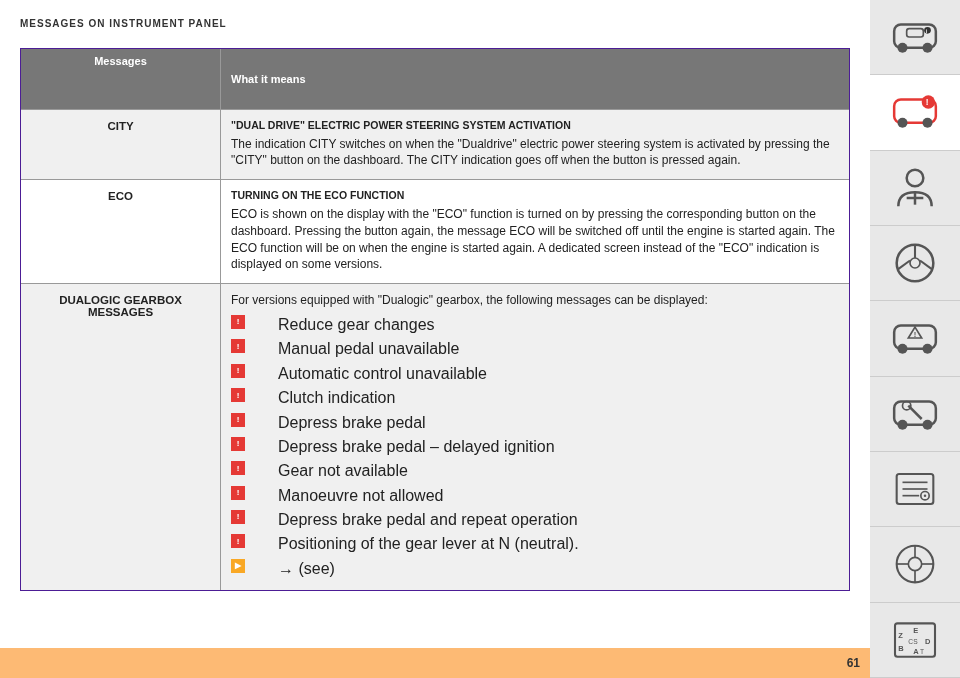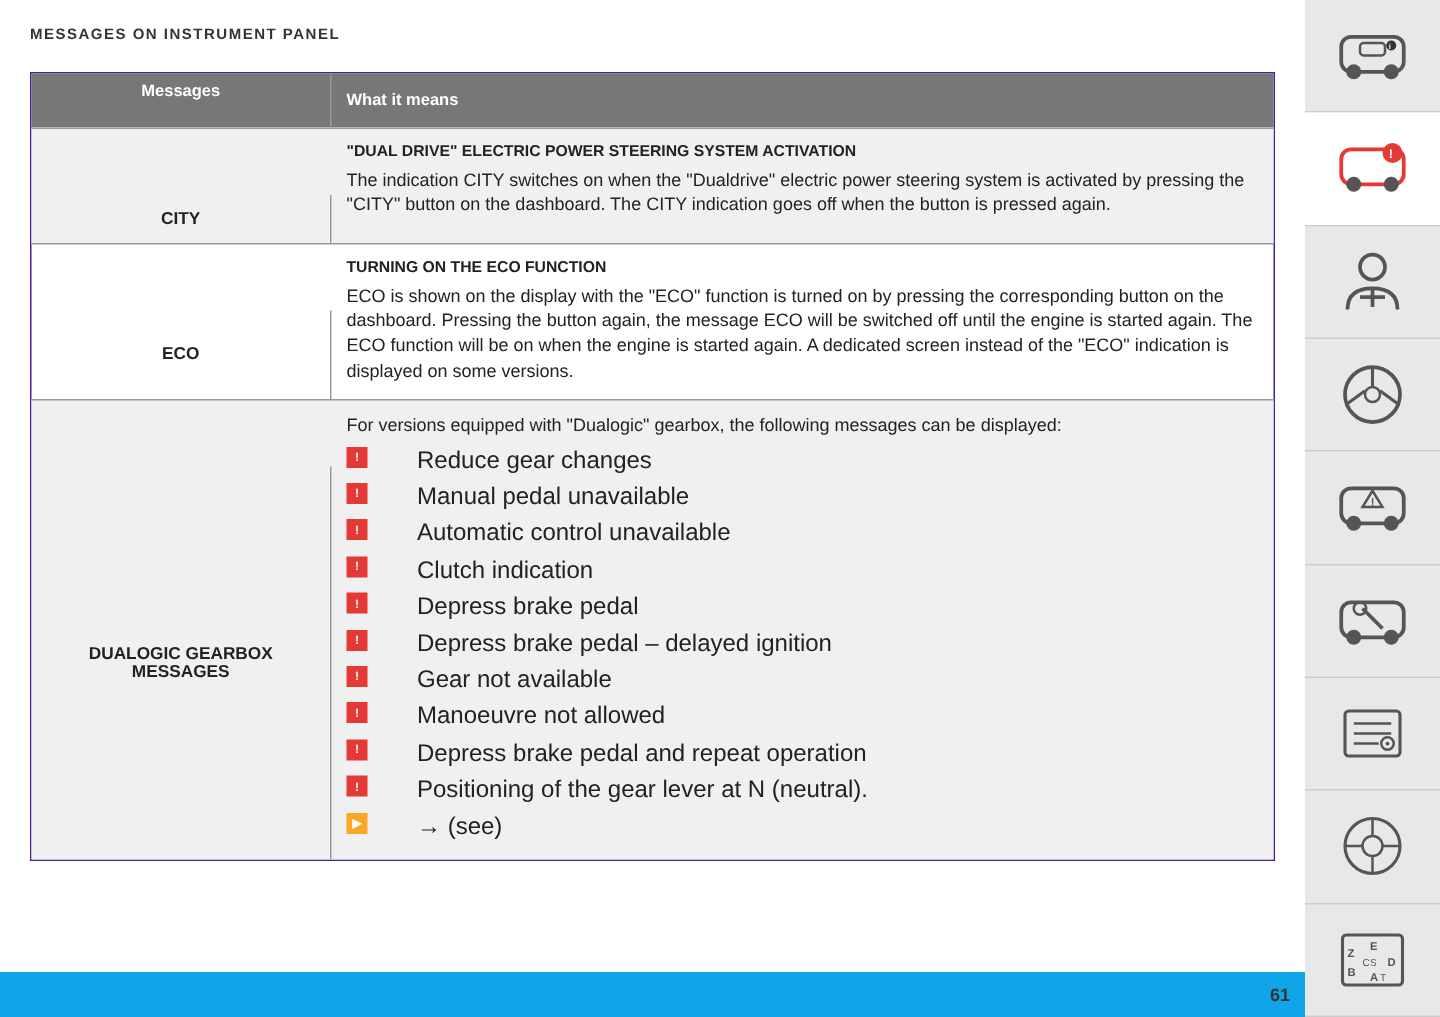--- a/index.html
+++ b/index.html
@@ -50,48 +50,47 @@
       padding: 6px 10px;
       color: #fff;
       font-weight: bold;
       font-size: 11px;
       text-align: center;
       border-right: 1px solid #999;
     }
 
     .col-meaning-header {
       flex: 1;
-      padding: 12px 10px;
+      padding: 24px 10px;
       color: #fff;
       font-weight: bold;
       font-size: 11px;
     }
 
     .table-row {
       display: flex;
       border-top: 1px solid #999;
     }
 
     .table-row.alt-bg {
       background: #f0f0f0;
     }
 
     .col-messages {
       width: 200px;
       min-width: 200px;
       padding: 10px;
       display: flex;
-      align-items: center;
+      align-items: flex-start;
       justify-content: center;
       text-align: center;
       font-weight: bold;
       font-size: 11.5px;
       color: #222;
       border-right: 1px solid #999;
-      margin-top: 44px;
     }
 
     .col-meaning {
       flex: 1;
       padding: 8px 10px;
       font-size: 10.5px;
       color: #222;
       line-height: 1.4;
     }
 
@@ -167,21 +166,21 @@
       width: 50px;
       height: 50px;
     }
 
     .bottom-bar {
       position: absolute;
       bottom: 0;
       left: 0;
       right: 90px;
       height: 30px;
-      background: #0ea5e9;
+      background: #fdba74;
       display: flex;
       align-items: center;
       justify-content: flex-end;
       padding-right: 10px;
     }
 
     .page-number {
       font-size: 12px;
       color: #333;
       font-weight: bold;

